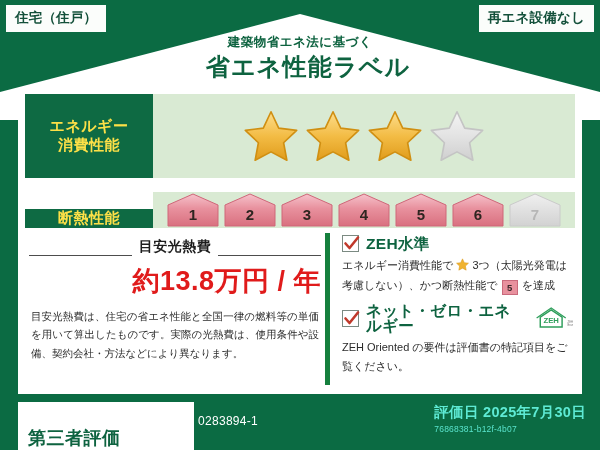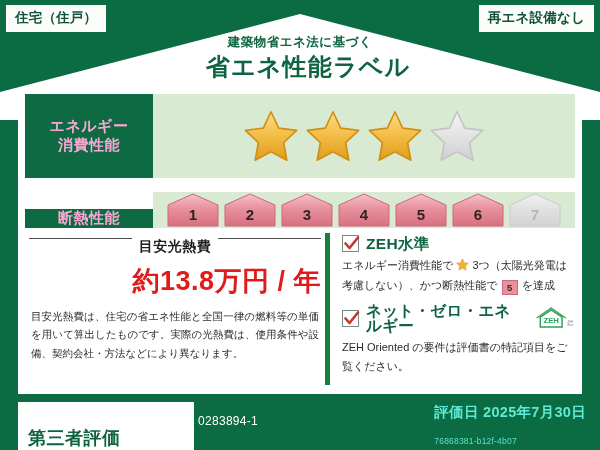--- a/index.html
+++ b/index.html
@@ -82,21 +82,21 @@
   
   .rating-row {
     display: flex;
     align-items: stretch;
     margin-bottom: 4px;
   }
   .row-label {
     width: 128px;
     flex: 0 0 128px;
     background: #0e6a43;
-    color: #f9a8d4;
+    color: #fde047;
     font-size: 15px;
     font-weight: bold;
     letter-spacing: .5px;
     display: flex;
     flex-direction: column;
     align-items: center;
     justify-content: center;
     line-height: 1.25;
     text-align: center;
   }
@@ -138,21 +138,21 @@
     display: flex;
     margin-top: 5px;
     height: 152px;
   }
   .lower-left  { width: 300px; flex: 0 0 300px; padding: 2px 4px 0 4px; }
   .lower-right { flex: 1; border-left: 5px solid #15803d; padding: 2px 2px 0 12px; }
 
   
   .cost-head {
     display: flex;
-    align-items: flex-start;
+    align-items: flex-end;
     gap: 7px;
     margin-top: 3px;
   }
   .cost-head .rule { flex: 1; height: 1px; background: #4d4d4d; }
   .cost-head .txt {
     font-size: 14px;
     font-weight: bold;
     color: #1d1d1d;
     letter-spacing: .5px;
     white-space: nowrap;
@@ -266,21 +266,21 @@
   }
   .footer-right .date {
     font-size: 14.5px;
     font-weight: bold;
     letter-spacing: .3px;
     line-height: 1.2;
   }
   .footer-right .uuid {
     font-size: 8.5px;
     letter-spacing: .2px;
-    margin-top: 15px;
+    margin-top: 3px;
     opacity: .95;
   }
 
   
   .watermark {
     position: absolute;
     left: 240px; top: 396px;
     width: 220px;
     text-align: center;
     z-index: 8;

